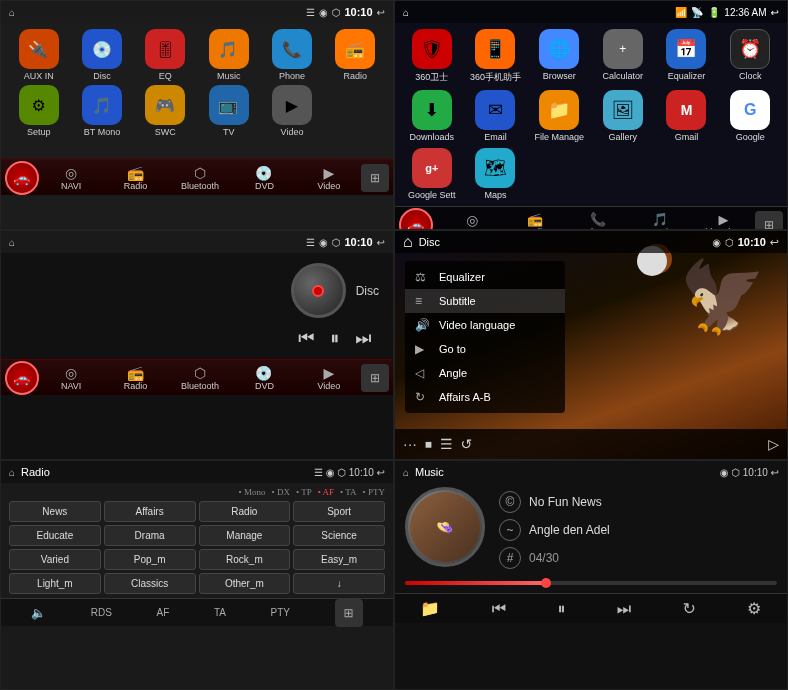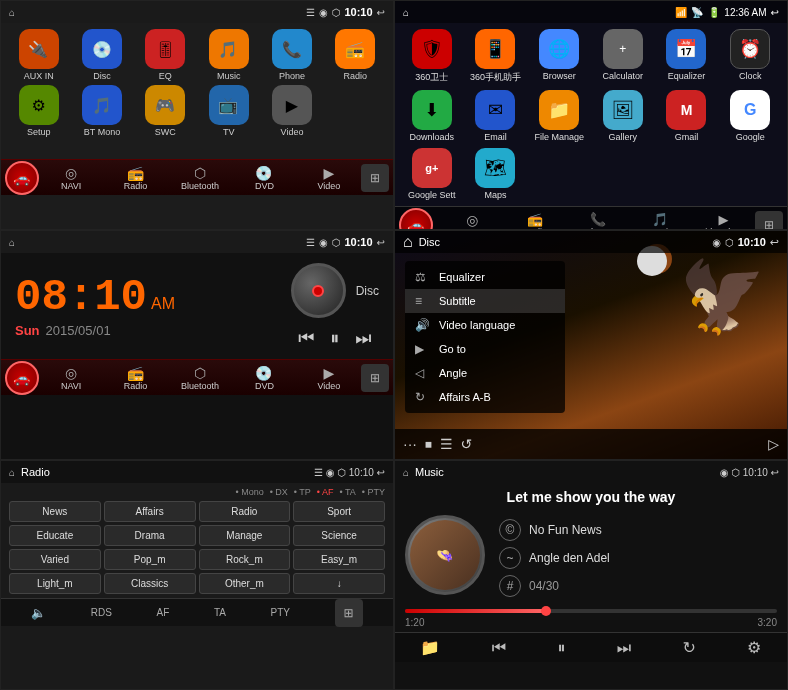--- a/index.html
+++ b/index.html
@@ -59,21 +59,21 @@
     .disc-menu-item { display: flex; align-items: center; gap: 8px; padding: 5px 10px; color: #fff; font-size: 11px; cursor: pointer; }
     .disc-menu-item .mi-icon { color: #aaa; font-size: 12px; width: 16px; }
     .disc-controls-bar { position: absolute; bottom: 0; left: 0; right: 0; height: 30px; background: rgba(0,0,0,0.8); display: flex; align-items: center; gap: 8px; padding: 0 8px; }
     .disc-ctrl { color: #ccc; font-size: 14px; cursor: pointer; }
 
     
     #panel5 { background: #1a1a1a; }
     .radio-status-bar { height: 22px; background: #111; display: flex; align-items: center; justify-content: space-between; padding: 0 8px; font-size: 10px; color: #ccc; }
     .radio-body { padding: 4px 8px; }
     .radio-indicators { display: flex; justify-content: flex-end; gap: 6px; font-size: 9px; margin-bottom: 4px; }
-    .radio-ind { color: #888; }
+    .radio-ind { color: #888; font-family: Liberation Serif, serif; }
     .radio-ind.active { color: #ff4444; }
     .radio-main { display: flex; gap: 6px; }
     .pty-box { background: #222; border: 1px solid #444; border-radius: 3px; padding: 4px 8px; font-size: 11px; color: #ccc; width: 60px; height: 80px; display: flex; flex-direction: column; justify-content: center; align-items: center; }
     .pty-label { font-size: 10px; color: #888; }
     .pty-value { font-size: 13px; color: #fff; font-weight: bold; }
     .radio-buttons { flex: 1; display: grid; grid-template-columns: repeat(4, 1fr); gap: 3px; }
     .radio-btn { background: #2a2a2a; border: 1px solid #444; border-radius: 3px; padding: 4px 2px; font-size: 10px; color: #ddd; text-align: center; cursor: pointer; }
     .radio-bottom-bar { height: 28px; background: #111; display: flex; align-items: center; justify-content: space-around; padding: 0 8px; border-top: 1px solid #333; }
     .radio-func { font-size: 10px; color: #aaa; cursor: pointer; }
     .vol-icon { color: #aaa; font-size: 12px; }
@@ -285,30 +285,20 @@
     <span>⌂</span>
     <div class="right-icons">
       <span>☰</span>
       <span>◉</span>
       <span>⬡</span>
       <span class="time">10:10</span>
       <span>↩</span>
     </div>
   </div>
   <div class="clock-main">
-    <div class="clock-time">
-      <div style="display:flex;align-items:baseline;">
-        <span class="clock-big">08:10</span>
-        <span class="clock-am">AM</span>
-      </div>
-      <div class="clock-date">
-        <span class="clock-sun">Sun</span>
-        <span class="clock-datetext">2015/05/01</span>
-      </div>
-    </div>
     <div class="disc-section">
       <div style="display:flex;align-items:center;gap:10px;">
         <div class="disc-circle">
           <div class="disc-center"></div>
         </div>
         <span class="disc-label">Disc</span>
       </div>
       <div class="player-controls">
         <span class="ctrl-btn">⏮</span>
         <span class="ctrl-btn">⏸</span>
@@ -460,21 +450,20 @@
       <span>⌂</span>
       <span style="color:#fff;font-size:11px;">Music</span>
     </div>
     <div class="right-icons">
       <span>◉</span>
       <span>⬡</span>
       <span class="time">10:10</span>
       <span>↩</span>
     </div>
   </div>
-  <div class="music-title-bar">Let me show you the way</div>
   <div class="music-content">
     <div class="music-album">
       <div class="music-album-inner" style="font-size:14px;">👒</div>
     </div>
     <div class="music-info">
       <div class="music-artist-row">
         <div class="music-icon-circle">©</div>
         <span class="music-text">No Fun News</span>
       </div>
       <div class="music-artist-row">
@@ -485,24 +474,20 @@
         <div class="music-icon-circle">#</div>
         <span class="music-track-num">04/30</span>
       </div>
     </div>
   </div>
   <div class="music-progress">
     <div class="progress-bar-wrap">
       <div class="progress-bar-fill">
         <div class="progress-dot"></div>
       </div>
-    </div>
-    <div class="progress-times">
-      <span>1:20</span>
-      <span>3:20</span>
     </div>
   </div>
   <div class="music-controls">
     <span class="music-ctrl">📁</span>
     <span class="music-ctrl">⏮</span>
     <span class="music-ctrl">⏸</span>
     <span class="music-ctrl">⏭</span>
     <span class="music-ctrl">↻</span>
     <span class="music-ctrl">⚙</span>
   </div>

